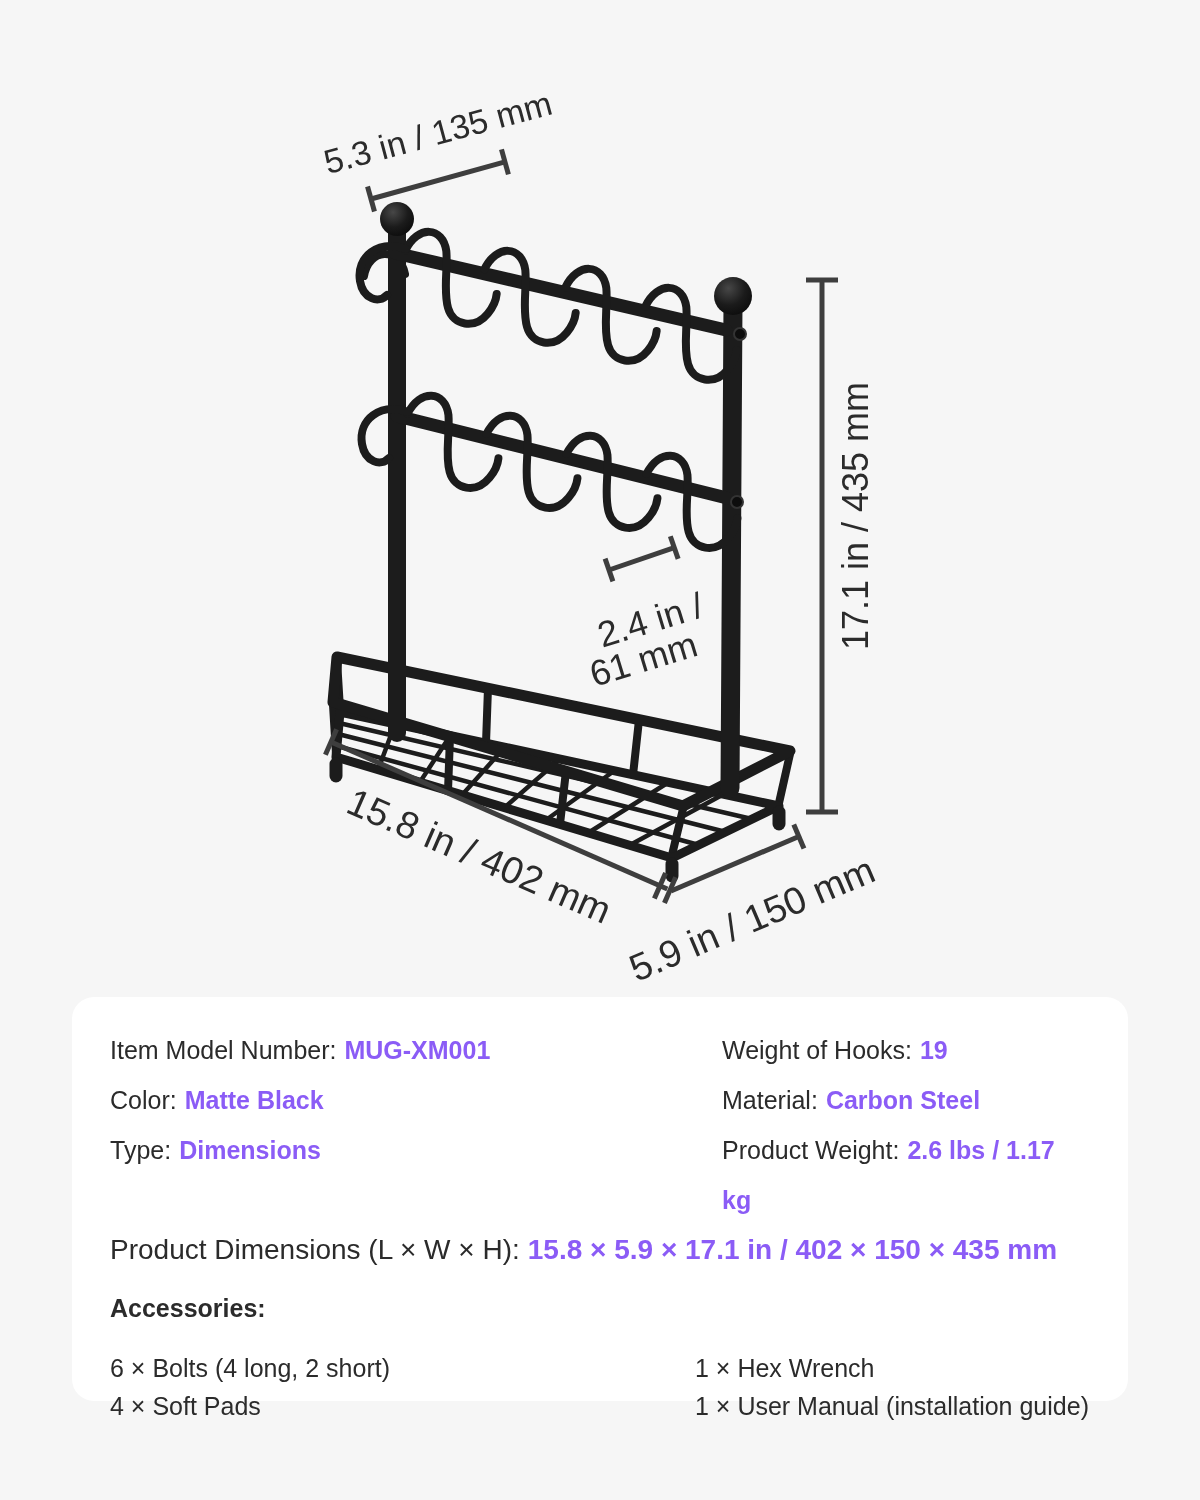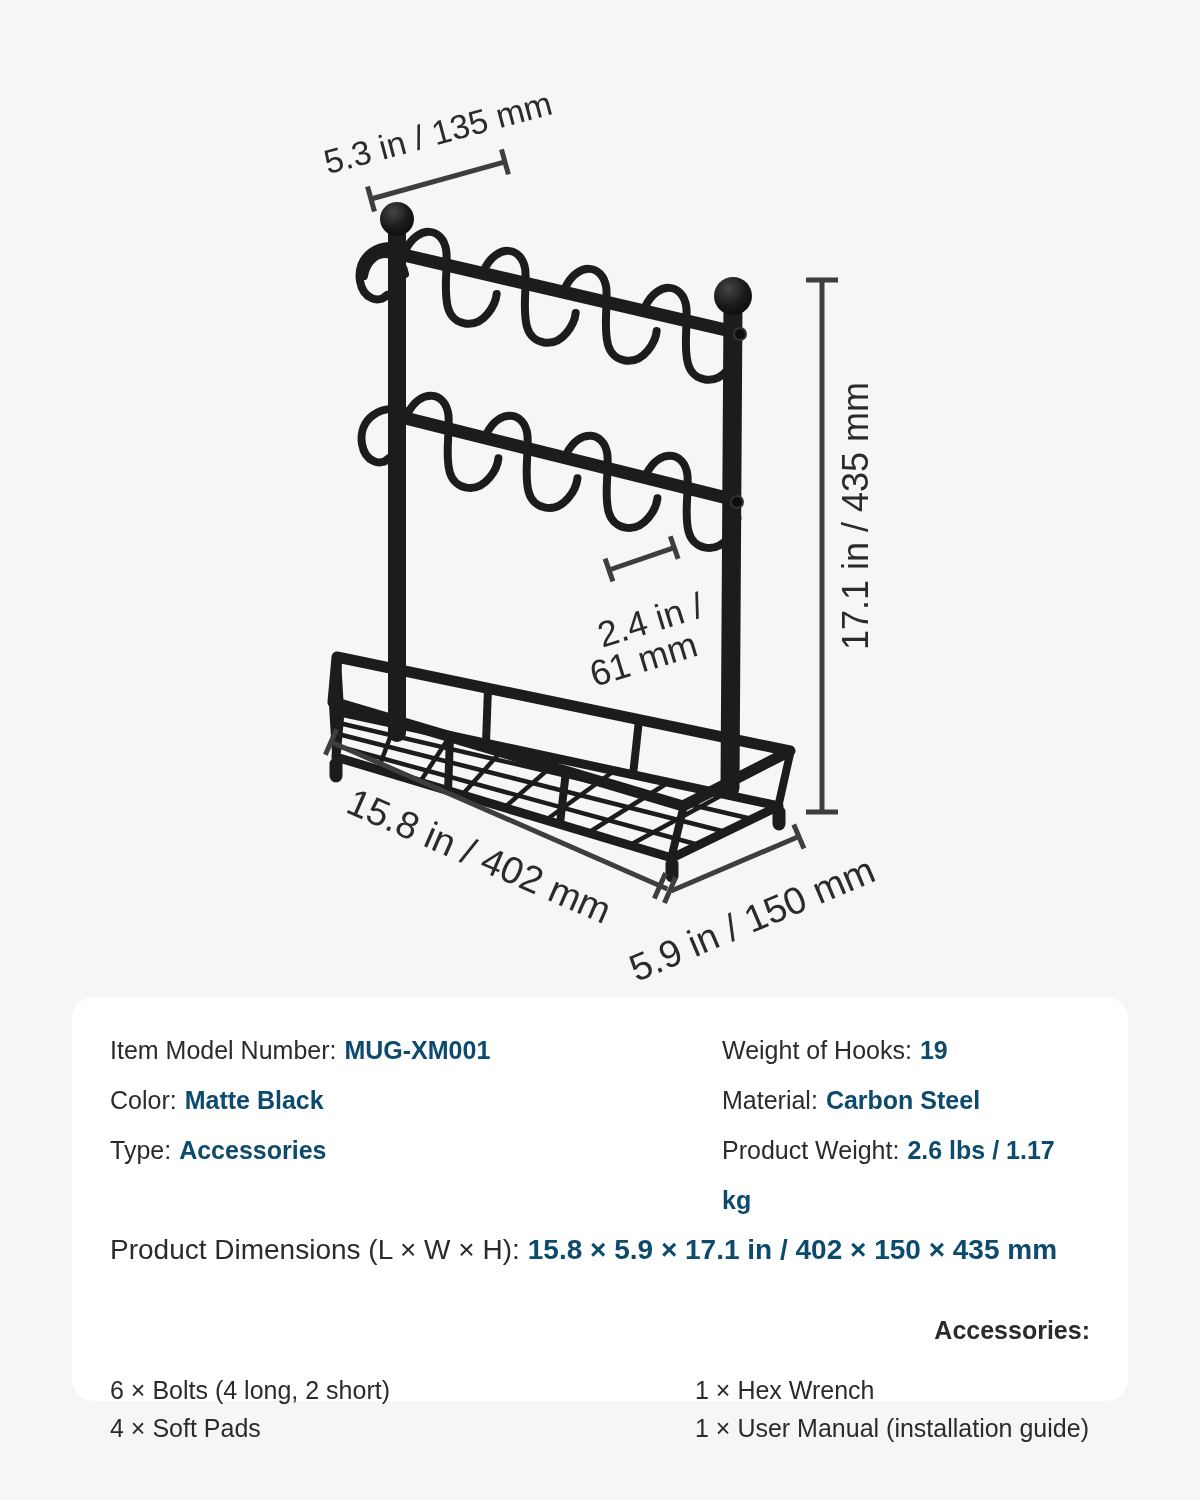--- a/index.html
+++ b/index.html
@@ -25,22 +25,22 @@
     box-sizing:border-box;
     padding:28px 38px 0 38px;
     color:#2b2b2b;
   }
   .spec-grid{
     display:grid;
     grid-template-columns:612px auto;
     font-size:25px;line-height:50px;
   }
   .dims-row{font-size:28px;line-height:50px;}
-  .v{color:#0c4a6e;font-weight:700;margin-left:8px;}
-  .acc-heading{font-size:25px;font-weight:700;margin-top:38px;line-height:34px;text-align:right;}
+  .v{color:#8b5cf6;font-weight:700;margin-left:8px;}
+  .acc-heading{font-size:25px;font-weight:700;margin-top:16px;line-height:34px;}
   .acc-grid{
     display:grid;
     grid-template-columns:585px auto;
     font-size:25px;line-height:38px;margin-top:24px;
   }
 </style>
 </head>
 <body>
 
 <div class="page">
@@ -179,21 +179,21 @@
       <div>
         <span>Weight of Hooks:</span><span class="v">19</span>
       </div>
       <div>
         <span>Color:</span><span class="v">Matte Black</span>
       </div>
       <div>
         <span>Material:</span><span class="v">Carbon Steel</span>
       </div>
       <div>
-        <span>Type:</span><span class="v">Accessories</span>
+        <span>Type:</span><span class="v">Dimensions</span>
       </div>
       <div>
         <span>Product Weight:</span><span class="v">2.6 lbs / 1.17 kg</span>
       </div>
     </div>
 
     <div class="dims-row">
       <span>Product Dimensions (L × W × H):</span><span class="v">15.8 × 5.9 × 17.1 in / 402 × 150 × 435 mm</span>
     </div>
 

